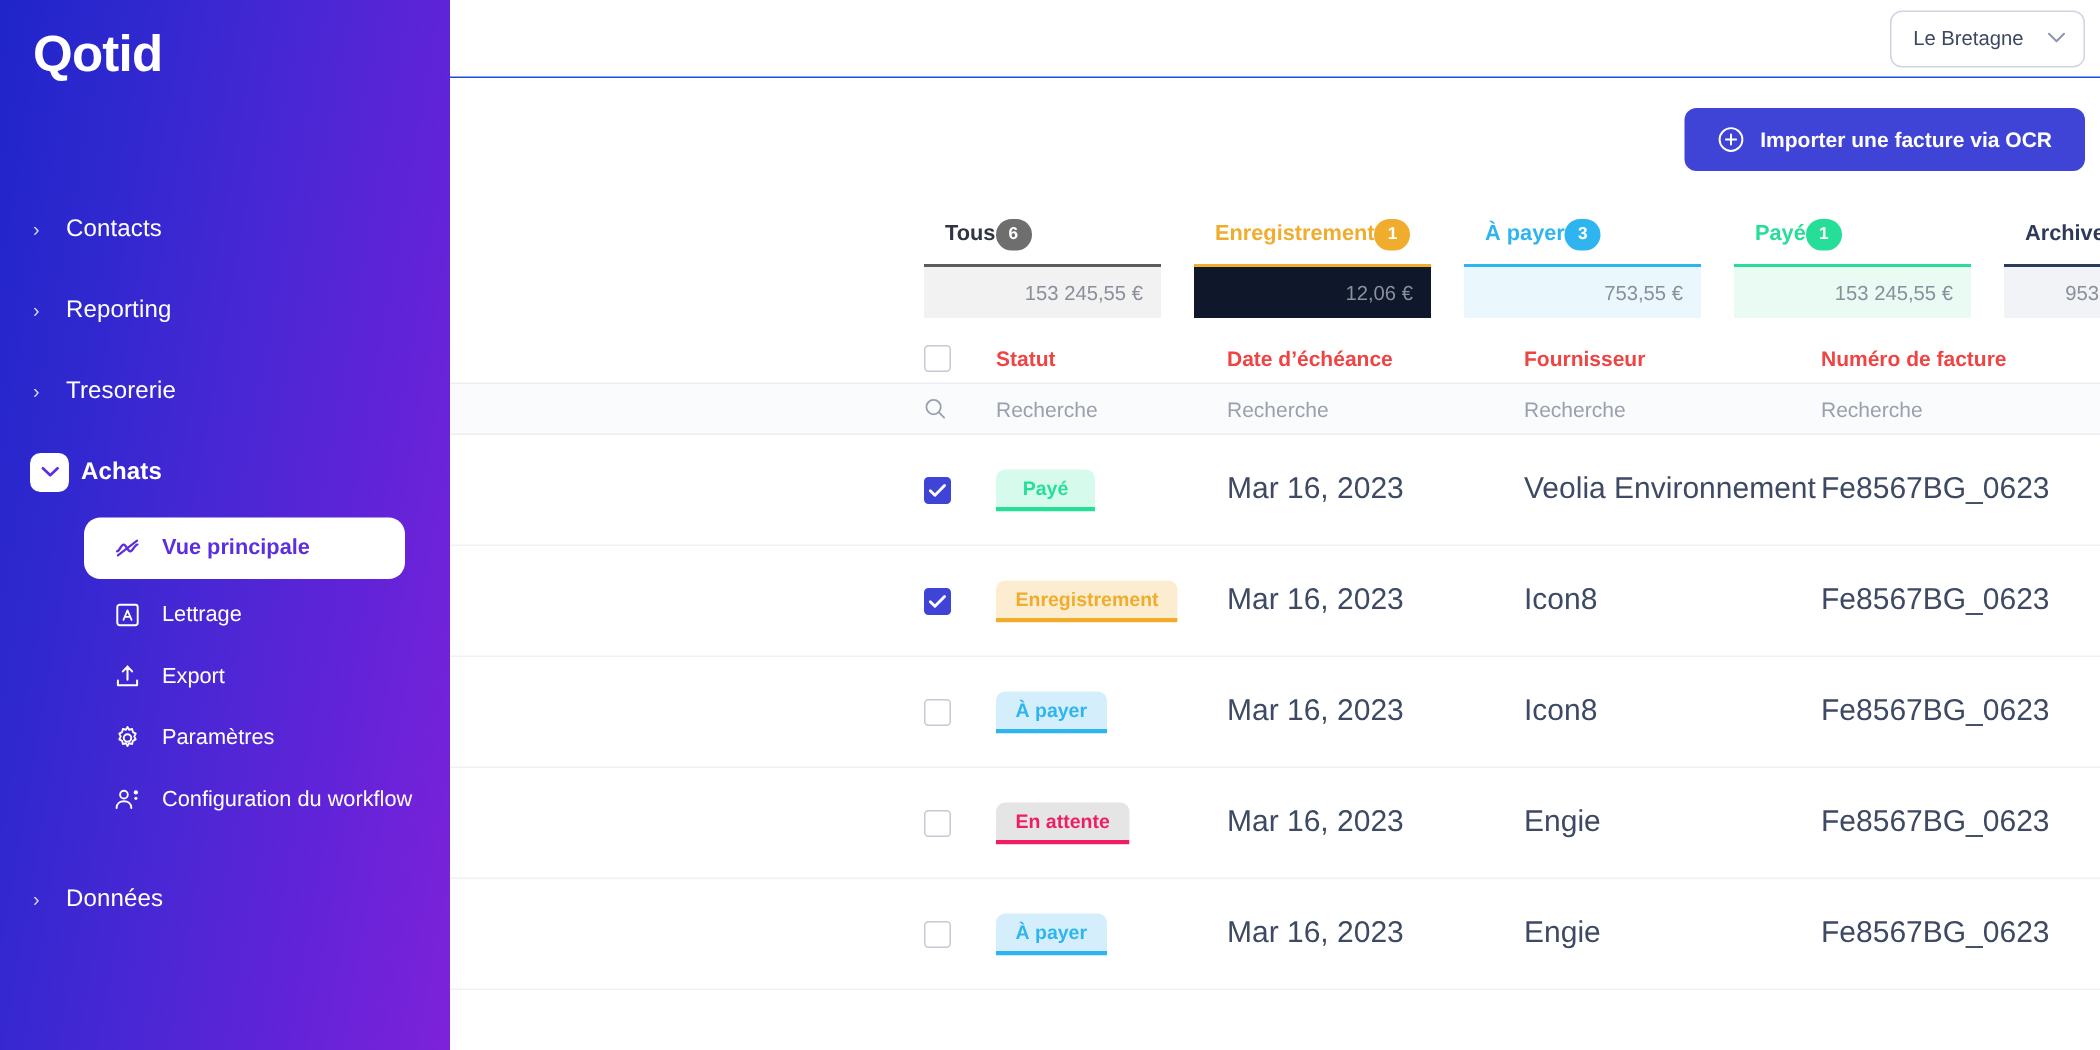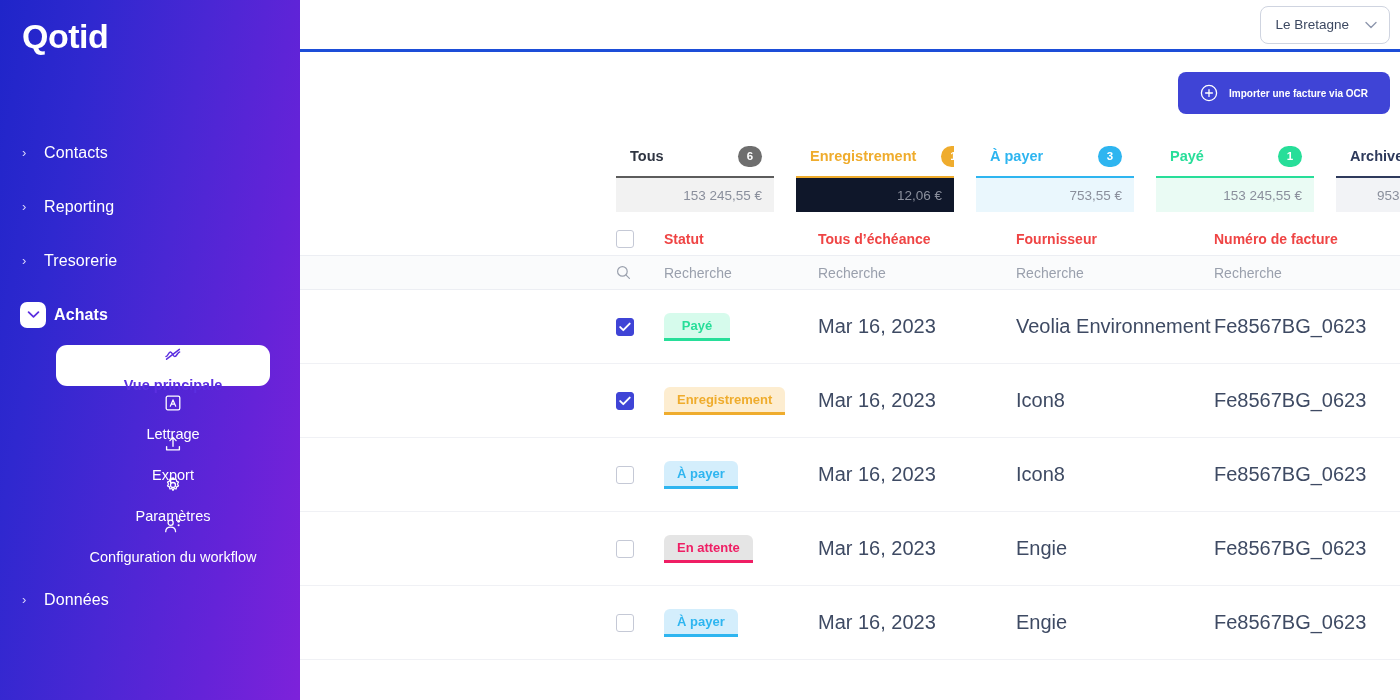--- a/index.html
+++ b/index.html
@@ -42,75 +42,73 @@
   }
   .nav-item.expanded .nav-caret svg { display: block; }
   .nav-item.expanded .nav-label { font-weight: bold; }
 
   .subnav { margin-top: 4px; padding: 0 30px 0 56px; }
   .sub-item {
     display: flex; align-items: center; gap: 14px;
     height: 33px; margin-bottom: 8px;
     padding-left: 20px; border-radius: 9px;
     cursor: pointer;
-    flex-direction: column;
   }
   .sub-item .sub-icon {
     width: 18px; height: 18px; flex: 0 0 18px;
     display: flex; align-items: center; justify-content: center;
   }
   .sub-item .sub-label { font-size: 14.5px; color: #ffffff; white-space: nowrap; }
   .sub-item.active {
     background: #ffffff; height: 41px; border-radius: 11px;
     margin: -4px 0 8px 0;
   }
   .sub-item.active .sub-label { color: #5b2fe0; font-weight: bold; }
   .nav-item.bottom { margin-top: 30px; }
 
   
   .main { flex: 1 1 auto; height: 700px; position: relative; background: #fff; overflow: hidden; }
 
   .topbar {
-    height: 52px; border-bottom: 3px solid #1d4ed8;
+    height: 52px; border-bottom: 1px solid #1d4ed8;
     display: flex; align-items: center; justify-content: flex-end;
     padding-right: 10px;
   }
   .company-select {
     display: flex; align-items: center; gap: 16px;
     border: 1px solid #cfd4e0; border-radius: 8px;
     height: 38px; padding: 0 12px 0 14px;
     font-size: 13.5px; color: #3c4861; cursor: pointer;
     background: #fff;
   }
   .company-select .chev { color: #8e97ad; font-size: 11px; }
 
   .action-bar {
     height: 82px; display: flex; align-items: center; justify-content: flex-end;
     padding-right: 10px;
   }
   .ocr-btn {
     display: flex; align-items: center; gap: 11px;
     background: #3f44d6; color: #fff;
     height: 42px; padding: 0 22px; border-radius: 8px;
-    font-size: 10px; font-weight: bold; cursor: pointer; border: none;
+    font-size: 14px; font-weight: bold; cursor: pointer; border: none;
     white-space: nowrap;
   }
   .ocr-btn .plus-ico { display: flex; align-items: center; }
 
   
   .tabs { display: flex; gap: 22px; padding-left: 316px; margin-top: 2px; }
   .tab {
     width: 158px; flex: 0 0 158px; border-radius: 4px 4px 0 0;
     overflow: hidden; cursor: pointer;
   }
   .tab-head {
     height: 40px; background: #fff;
-    display: flex; align-items: center; justify-content: space-between;
+    display: flex; align-items: center; 
     padding: 0 12px 0 14px;
-    gap: 25px;
   }
   .tab-name { font-size: 14.5px; font-weight: bold; white-space: nowrap; }
   .tab-count {
     min-width: 24px; height: 21px; border-radius: 11px; padding: 0 7px;
     color: #fff; font-size: 11.5px; font-weight: bold;
     display: flex; align-items: center; justify-content: center;
   }
   .tab-rule { height: 2px; width: 100%; }
   .tab-amount {
     height: 34px; display: flex; align-items: center; justify-content: flex-end;
@@ -310,21 +308,21 @@
         </div>
       </div>
 
     <div class="table">
 
       <div class="thead">
         <div class="c-check">
           <div class="cb"></div>
         </div>
         <div class="c-statut th">Statut</div>
-        <div class="c-date th">Tous d’échéance</div>
+        <div class="c-date th">Date d’échéance</div>
         <div class="c-four th">Fournisseur</div>
         <div class="c-num th">Numéro de facture</div>
 
         <div class="c-act"></div>
       </div>
 
       <div class="srow">
         <div class="search-ico">
           <svg width="15" height="15" viewBox="0 0 15 15" fill="none">
             <circle cx="6.4" cy="6.4" r="4.8" stroke="#9aa0ad" stroke-width="1.2"></circle>

